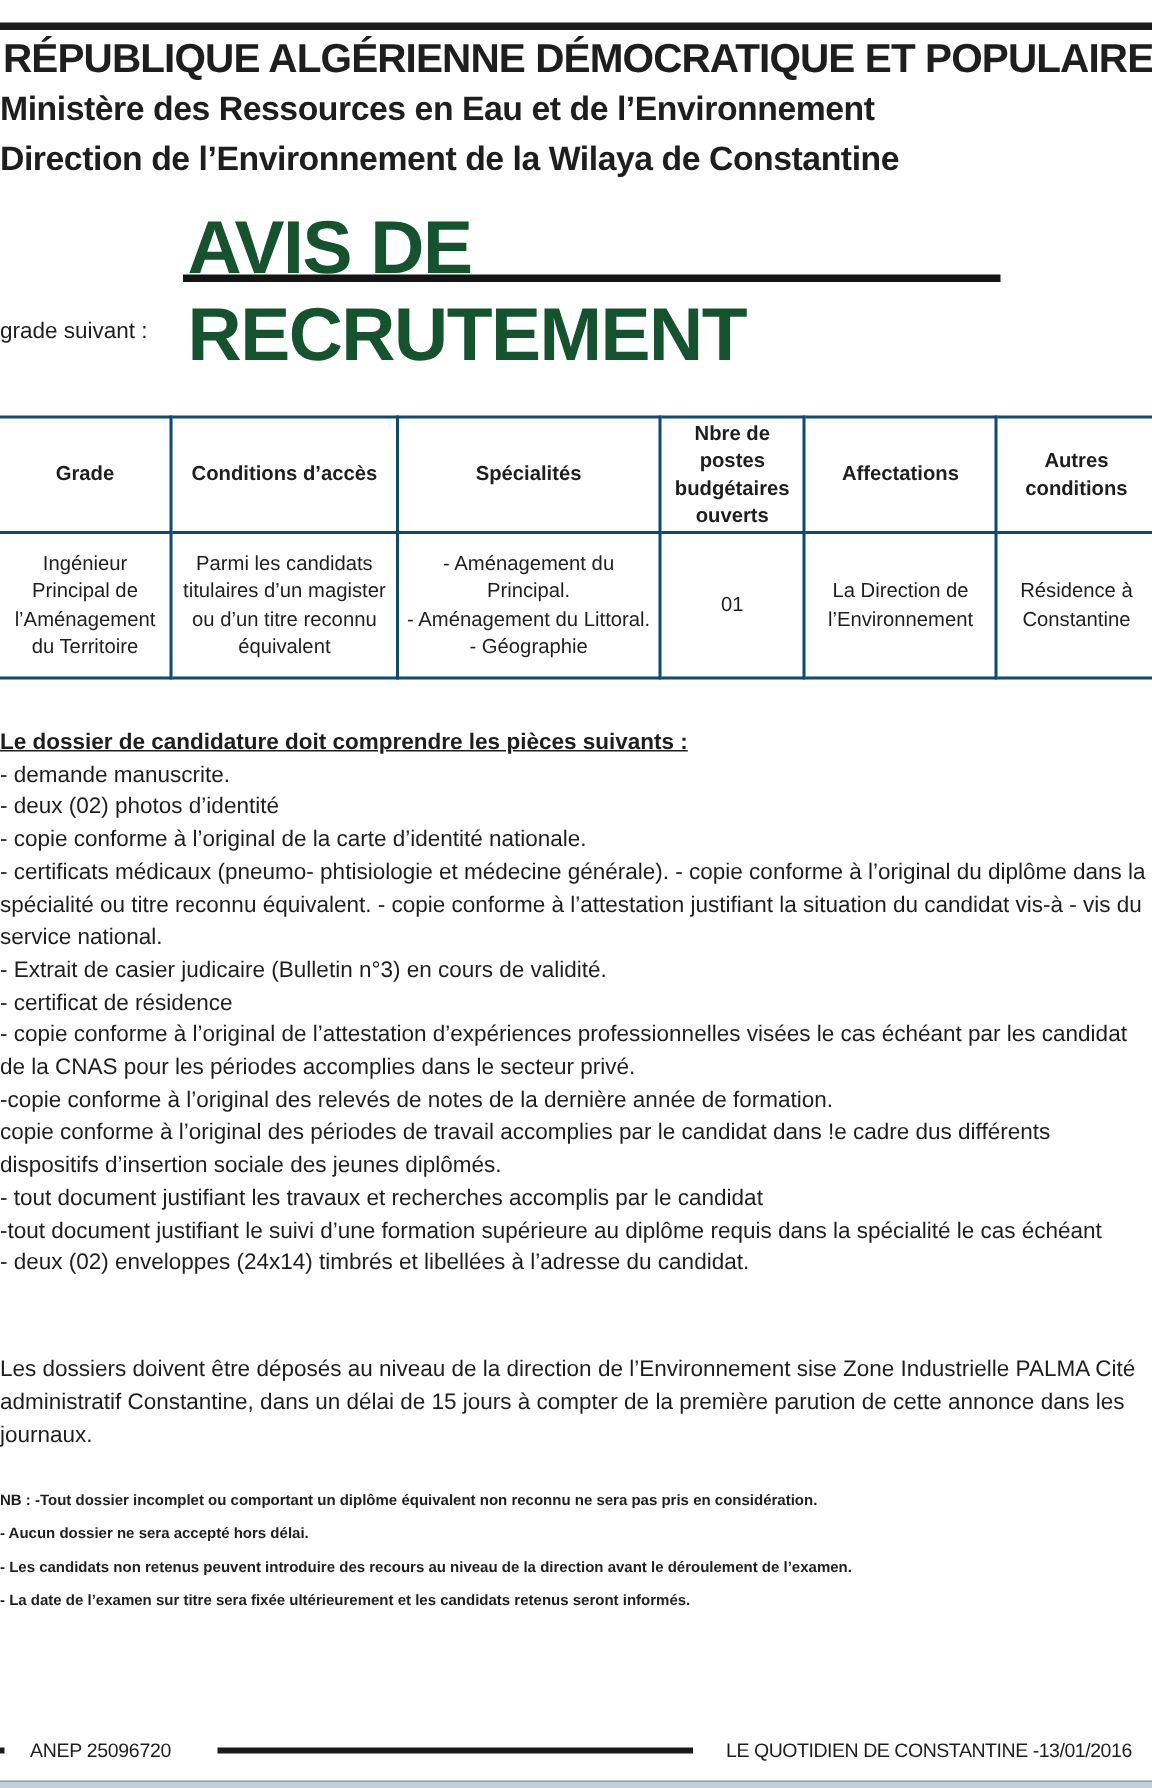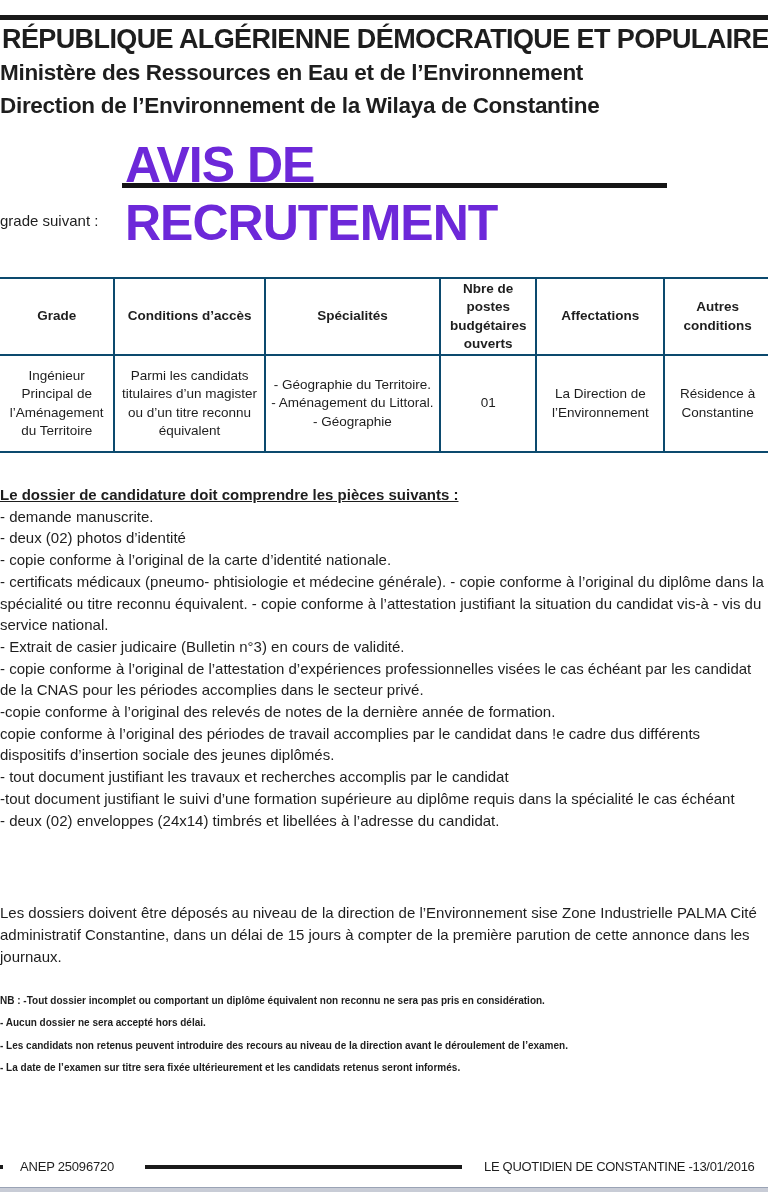--- a/index.html
+++ b/index.html
@@ -9,21 +9,21 @@
     color: #1e1e1e;
   }
   .top-rule { position: absolute; left: 0; top: 15px; width: 768px; height: 5px; background: #1a1a1a; }
   .hdr { position: absolute; left: 0; width: 768px; font-weight: bold; white-space: nowrap; }
   .hdr1 { top: 24px; font-size: 27px; letter-spacing: -0.6px; left: -4px; width: 790px; text-align: left; padding-left: 6px; }
   .hdr2 { top: 60px; font-size: 22.5px; letter-spacing: -0.3px; }
   .hdr3 { top: 93px; font-size: 22.5px; letter-spacing: -0.3px; }
   .title {
     position: absolute; top: 136px; left: 121px; width: 545px;
     font-size: 50px; font-weight: bold; letter-spacing: -1px; text-align: left; padding-left: 4px;
-    line-height: 58px; color: #6d28d9;
+    line-height: 58px; color: #14532d;
   }
   .title-underline { position: absolute; top: 183px; left: 122px; width: 545px; height: 5px; background: #151515; }
   .intro { position: absolute; top: 210px; left: 0; width: 760px; font-size: 15px; line-height: 22px; }
   .intro .indent { padding-left: 8px; }
 
   table.grid {
     position: absolute; top: 277px; left: 0; width: 770px;
     border-collapse: collapse; font-size: 13.5px; text-align: center;
   }
   table.grid th, table.grid td { border: 2px solid #0c4a6e; padding: 0 3px; vertical-align: middle; line-height: 18.5px; margin-left: 44px; }
@@ -76,38 +76,39 @@
       <th class="c4">Nbre de postes budgétaires ouverts</th>
       <th class="c5">Affectations</th>
       <th class="c6">Autres conditions</th>
     </tr>
   </thead>
   <tbody>
     <tr>
       <td>Ingénieur Principal de l’Aménagement du Territoire</td>
       <td>Parmi les candidats titulaires d’un magister ou d’un titre reconnu équivalent</td>
       <td>
-        <span class="spec-line">- Géographie  du Territoire.</span>
+        <span class="spec-line">- Aménagement  du Principal.</span>
         <span class="spec-line">- Aménagement du Littoral.</span>
         <span class="spec-line">- Géographie</span>
       </td>
       <td>01</td>
       <td>La Direction de l’Environnement</td>
       <td>Résidence à Constantine</td>
     </tr>
   </tbody>
 </table>
 
 <div class="pieces">
   <span class="pieces-title">Le dossier de candidature doit comprendre les pièces suivants :</span>
   <span class="item">- demande manuscrite.</span>
   <span class="item">- deux (02) photos d’identité</span>
   <span class="item">- copie conforme à l’original de la carte d’identité nationale.</span>
   <span class="item">- certificats médicaux (pneumo- phtisiologie et médecine générale). - copie conforme à l’original du diplôme dans la spécialité ou titre reconnu équivalent. - copie conforme à l’attestation justifiant la situation du candidat vis-à - vis du service national.</span>
   <span class="item">- Extrait de casier judicaire (Bulletin n°3) en cours de validité.</span>
+  <span class="item">- certificat de résidence</span>
   <span class="item">- copie conforme à l’original de l’attestation d’expériences professionnelles visées le cas échéant par les candidat de la CNAS pour les périodes accomplies dans le secteur privé.</span>
   <span class="item">-copie conforme à l’original des relevés de notes de la dernière année de formation.</span>
   <span class="item">copie conforme à l’original des périodes de travail accomplies par le candidat dans !e cadre dus différents dispositifs d’insertion sociale des jeunes diplômés.</span>
   <span class="item">- tout document justifiant les travaux et recherches accomplis par le candidat</span>
   <span class="item">-tout document justifiant le suivi d’une formation supérieure au diplôme requis dans la spécialité le cas échéant</span>
   <span class="item">- deux (02) enveloppes (24x14) timbrés et libellées à l’adresse du candidat.</span>
 </div>
 
 <div class="deposit">Les dossiers doivent être déposés au niveau de la direction de l’Environnement sise Zone Industrielle PALMA Cité administratif Constantine, dans un délai de 15 jours à compter de la première parution de cette annonce dans les journaux.</div>
 

